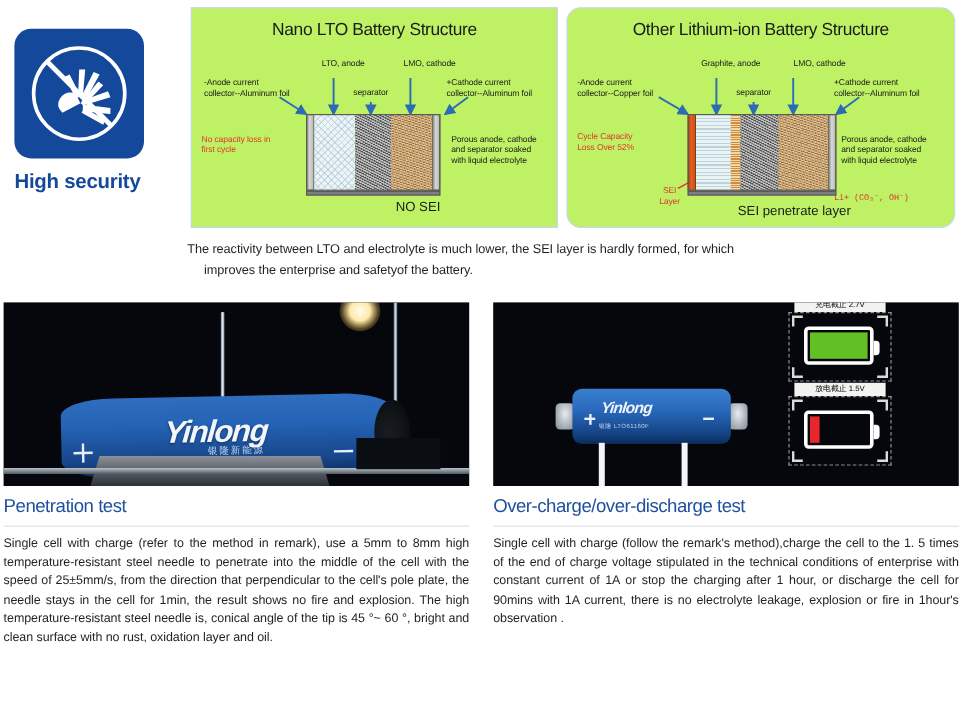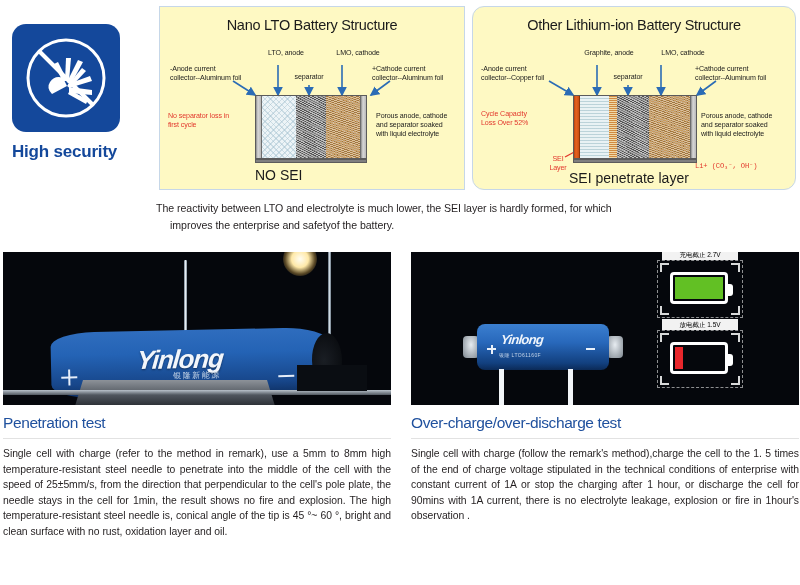--- a/index.html
+++ b/index.html
@@ -29,21 +29,21 @@
   .badge-label {
     position: absolute; left: 12px; top: 142px;
     width: 130px;
     font-size: 17px; font-weight: bold; color: #14489b;
     letter-spacing: -0.2px;
   }
 
   
   .panel {
     position: absolute; top: 6px;
-    background: #fef9c3;
+    background: #bef264;
     border: 1px solid #c6d7e8;
     height: 184px;
   }
   .panel-left  { left: 159px; width: 306px; }
   .panel-right { left: 472px; width: 324px; border-radius: 12px; }
 
   .panel-title {
     position: absolute; left: 0; right: 0; top: 10px;
     text-align: center;
     font-size: 14.5px; color: #1b1b1b;
@@ -104,21 +104,21 @@
       #f0d9a8;
   }
   .cell-outline {
     position: absolute; left: 0; top: 0; width: 100%; height: 100%;
     border: 1px solid #5b5b5b; pointer-events: none;
   }
 
   .arrow-svg { position: absolute; left: 0; top: 0; pointer-events: none; }
 
   .cell-caption {
-    position: absolute; font-size: 14px; color: #1b1b1b; text-align: left;
+    position: absolute; font-size: 11px; color: #1b1b1b; text-align: right;
   }
 
   
   .intro {
     position: absolute; left: 156px; top: 200px; width: 600px;
     font-size: 10.6px; line-height: 1.62; color: #231f20;
     letter-spacing: -0.05px;
   }
   .intro .l2 { display: block; padding-left: 14px; }
 
@@ -304,21 +304,21 @@
   <div class="panel panel-left">
     <div class="panel-title">Nano LTO Battery Structure</div>
 
     <div class="lbl" style="left:10px; top:58px; width:106px;">-Anode current
 collector--Aluminum foil</div>
     <div class="lbl ctr" style="left:95px; top:42px; width:62px;">LTO, anode</div>
     <div class="lbl ctr" style="left:122px; top:66px; width:54px;">separator</div>
     <div class="lbl ctr" style="left:163px; top:42px; width:70px;">LMO, cathode</div>
     <div class="lbl" style="left:212px; top:58px; width:96px;">+Cathode current
 collector--Aluminum foil</div>
-    <div class="lbl red" style="left:8px; top:105px; width:84px;">No separator loss in
+    <div class="lbl red" style="left:8px; top:105px; width:84px;">No capacity loss in
 first cycle</div>
     <div class="lbl" style="left:216px; top:105px; width:92px;">Porous anode, cathode
 and separator soaked
 with liquid electrolyte</div>
 
     <svg class="arrow-svg" width="306" height="184">
       <defs>
         <marker id="ah" markerWidth="6" markerHeight="6" refX="5" refY="3" orient="auto">
           <path d="M0,0 L6,3 L0,6 z" fill="#2b6cb5"></path>
         </marker>

